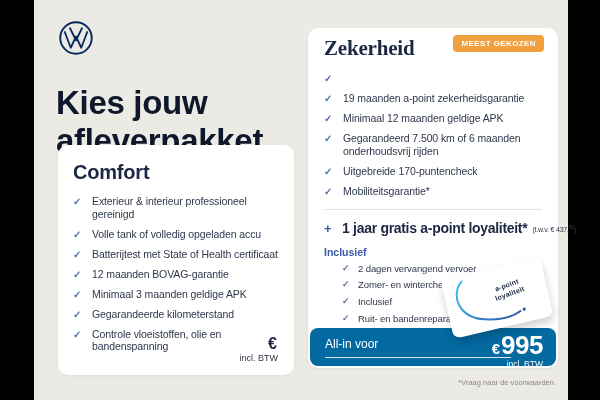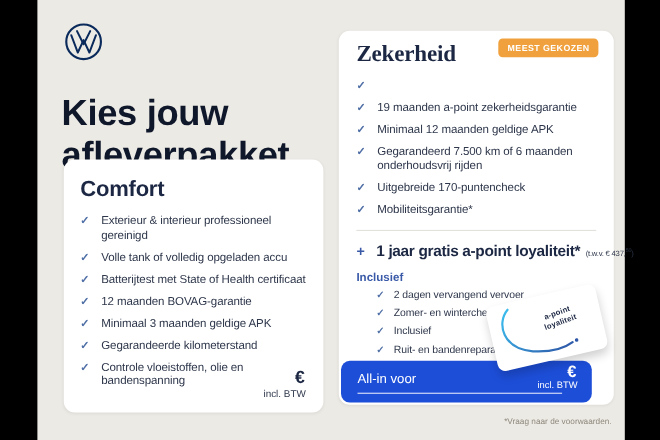--- a/index.html
+++ b/index.html
@@ -81,22 +81,22 @@
   .loyalty-card svg.arc { position: absolute; left: 0; top: 0; }
   .loyalty-card .card-text {
     position: absolute; left: 34px; top: 16px; width: 60px;
     text-align: center; font-size: 7px; font-weight: bold;
     color: #1c2743; line-height: 1.25; letter-spacing: 0.2px;
     transform: rotate(-7deg);
   }
 
   
   .allin-footer {
-    position: absolute; left: 2px; right: 20px; bottom: 2px; height: 38px;
-    background: #1d4ed8; border-radius: 8px; color: #fff; z-index: 2;
+    position: absolute; left: 2px; right: 2px; bottom: 2px; height: 38px;
+    background: #0369a1; border-radius: 8px; color: #fff; z-index: 2;
   }
   .allin-label { position: absolute; left: 15px; top: 9px; font-size: 12px; }
   .allin-line { position: absolute; left: 15px; bottom: 8px; width: 186px; height: 1px; background: rgba(255,255,255,0.85); }
   .allin-price { position: absolute; right: 13px; top: 2px; text-align: right; }
   .allin-price .price-line { color: #fff; }
   .allin-price .price-cur { font-size: 15px; }
   .allin-price .price-amt { font-size: 26px; }
   .allin-price .vat-note { font-size: 8.5px; color: #fff; margin-top: -2px; }
 
   .footnote {
@@ -232,20 +232,21 @@
         <div>loyaliteit</div>
       </div>
     </div>
 
     <div class="allin-footer">
       <div class="allin-label">All-in voor</div>
       <div class="allin-line"></div>
       <div class="allin-price">
         <div class="price-line">
           <span class="price-cur">€</span>
+          <span class="price-amt">995</span>
         </div>
         <div class="vat-note">incl. BTW</div>
       </div>
     </div>
   </div>
 
   <div class="footnote">*Vraag naar de voorwaarden.</div>
 
 </div>
 

